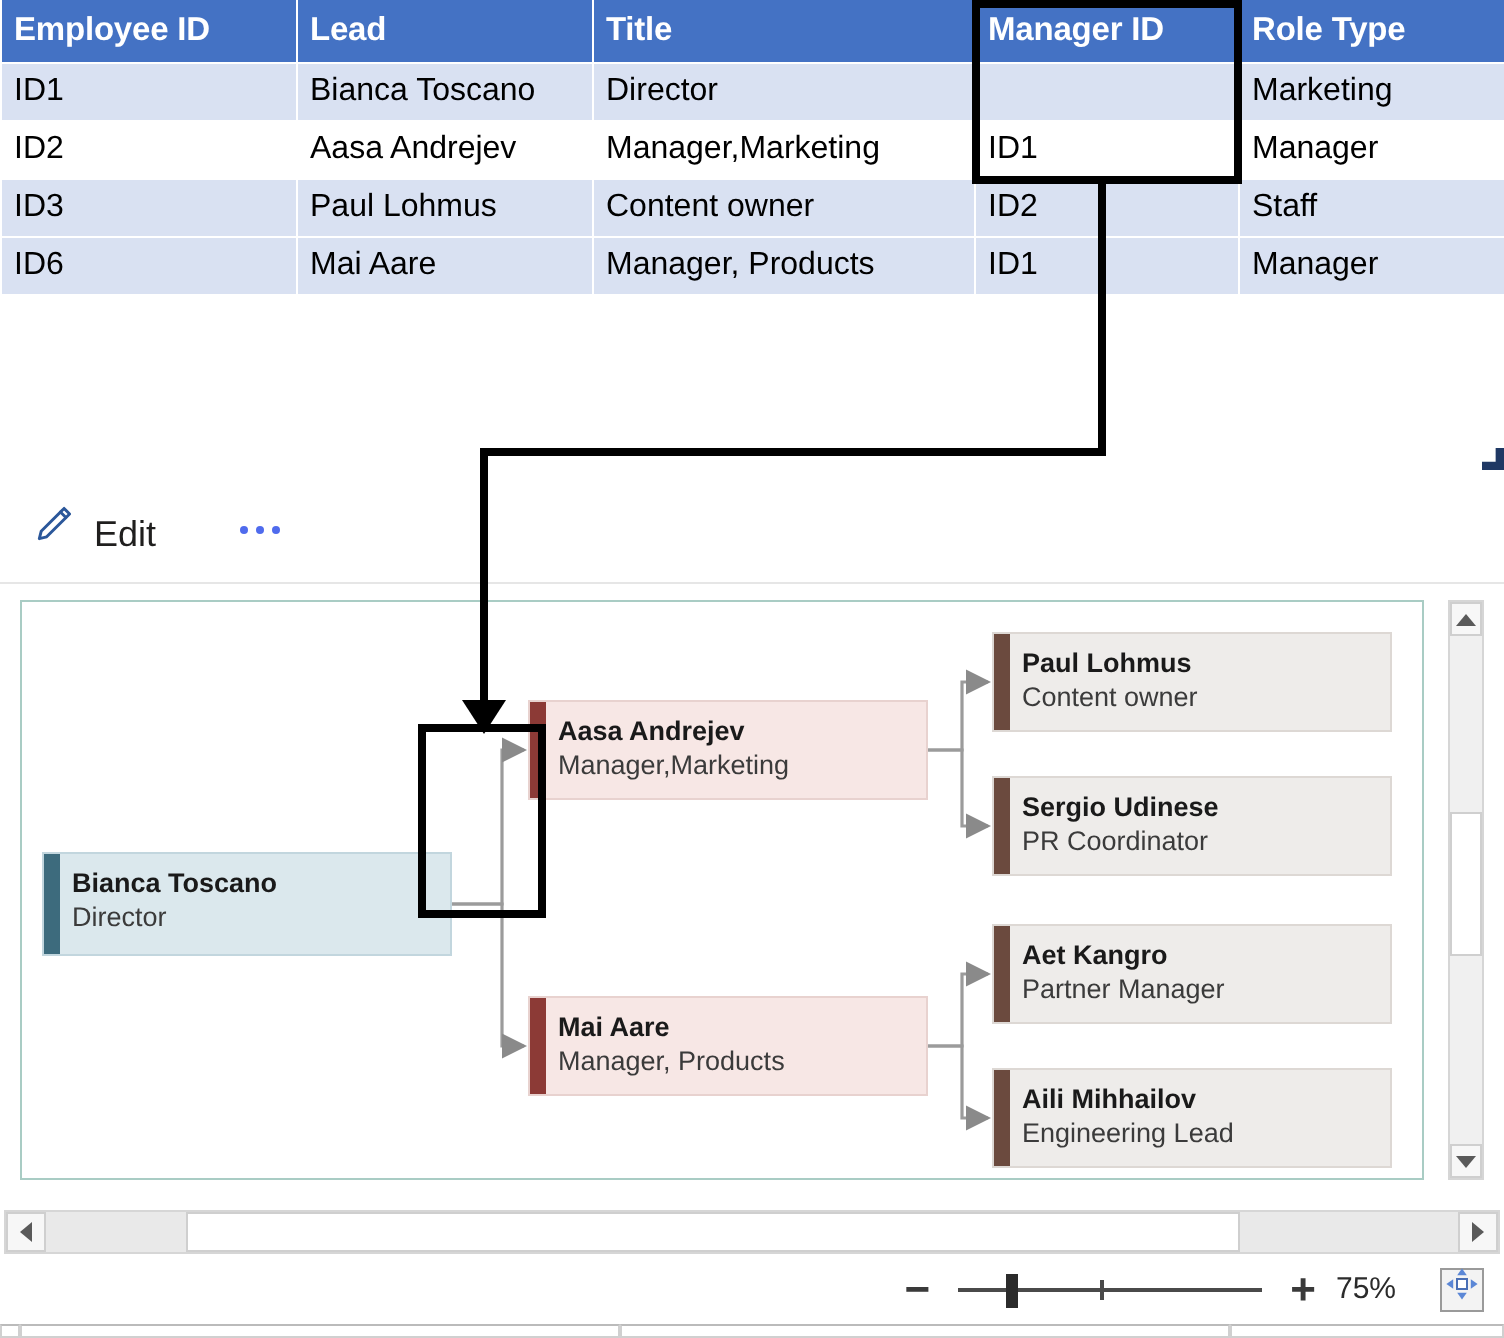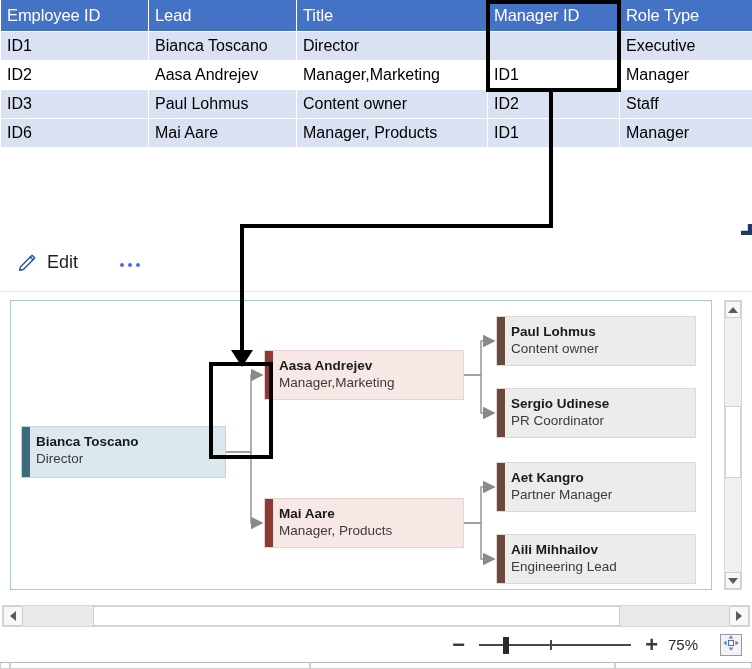--- a/index.html
+++ b/index.html
@@ -26,21 +26,21 @@
   }
   table.emp {
     border-collapse: collapse;
     width: 752px;
     table-layout: fixed;
   }
   table.emp th {
     background: #4472C4;
     color: #ffffff;
     font-size: 16.5px;
-    font-weight: normal;
+    font-weight: bold;
     text-align: left;
     padding: 4px 0 5px 6px;
     height: 22px;
     border: 1px solid #ffffff;
     border-top: none;
     white-space: nowrap;
     letter-spacing: -0.1px;
   }
   table.emp td {
     font-size: 16px;
@@ -119,21 +119,21 @@
     height: 54px;
     background: #ffffff;
     border-bottom: 1px solid #e6e6e6;
     box-sizing: border-box;
     display: flex;
     align-items: center;
     padding-left: 16px;
   }
   .tb-btn {
     display: flex;
-    align-items: flex-start;
+    align-items: flex-end;
     gap: 9px;
     margin-right: 24px;
     cursor: pointer;
     user-select: none;
   }
   .tb-btn .lbl {
     font-size: 18px;
     color: #201f1e;
   }
   .tb-more {
@@ -369,21 +369,21 @@
         <th>Manager ID</th>
         <th>Role Type</th>
       </tr>
     </thead>
     <tbody>
       <tr class="odd">
         <td>ID1</td>
         <td>Bianca Toscano</td>
         <td>Director</td>
         <td></td>
-        <td>Executive</td>
+        <td>Marketing</td>
       </tr>
       <tr class="even">
         <td>ID2</td>
         <td>Aasa Andrejev</td>
         <td>Manager,Marketing</td>
         <td>ID1</td>
         <td>Manager</td>
       </tr>
       <tr class="odd">
         <td>ID3</td>

